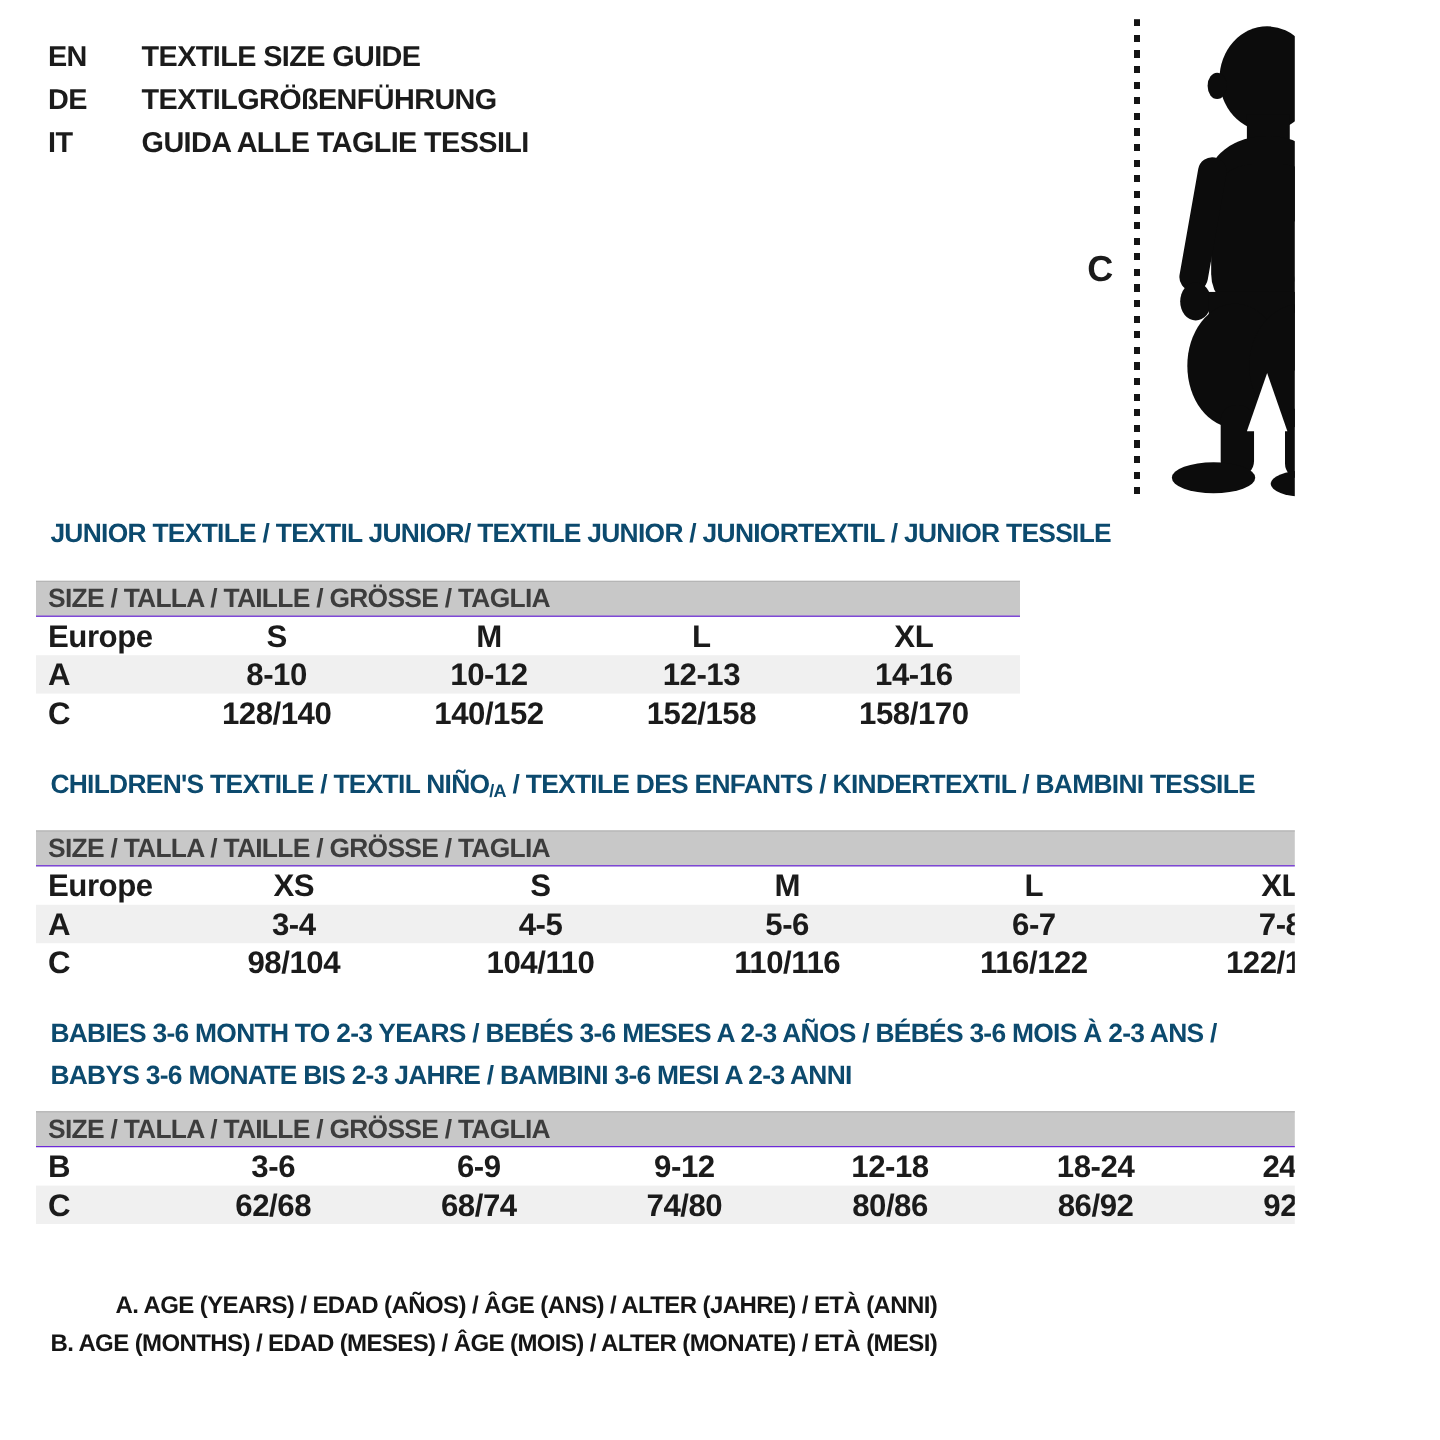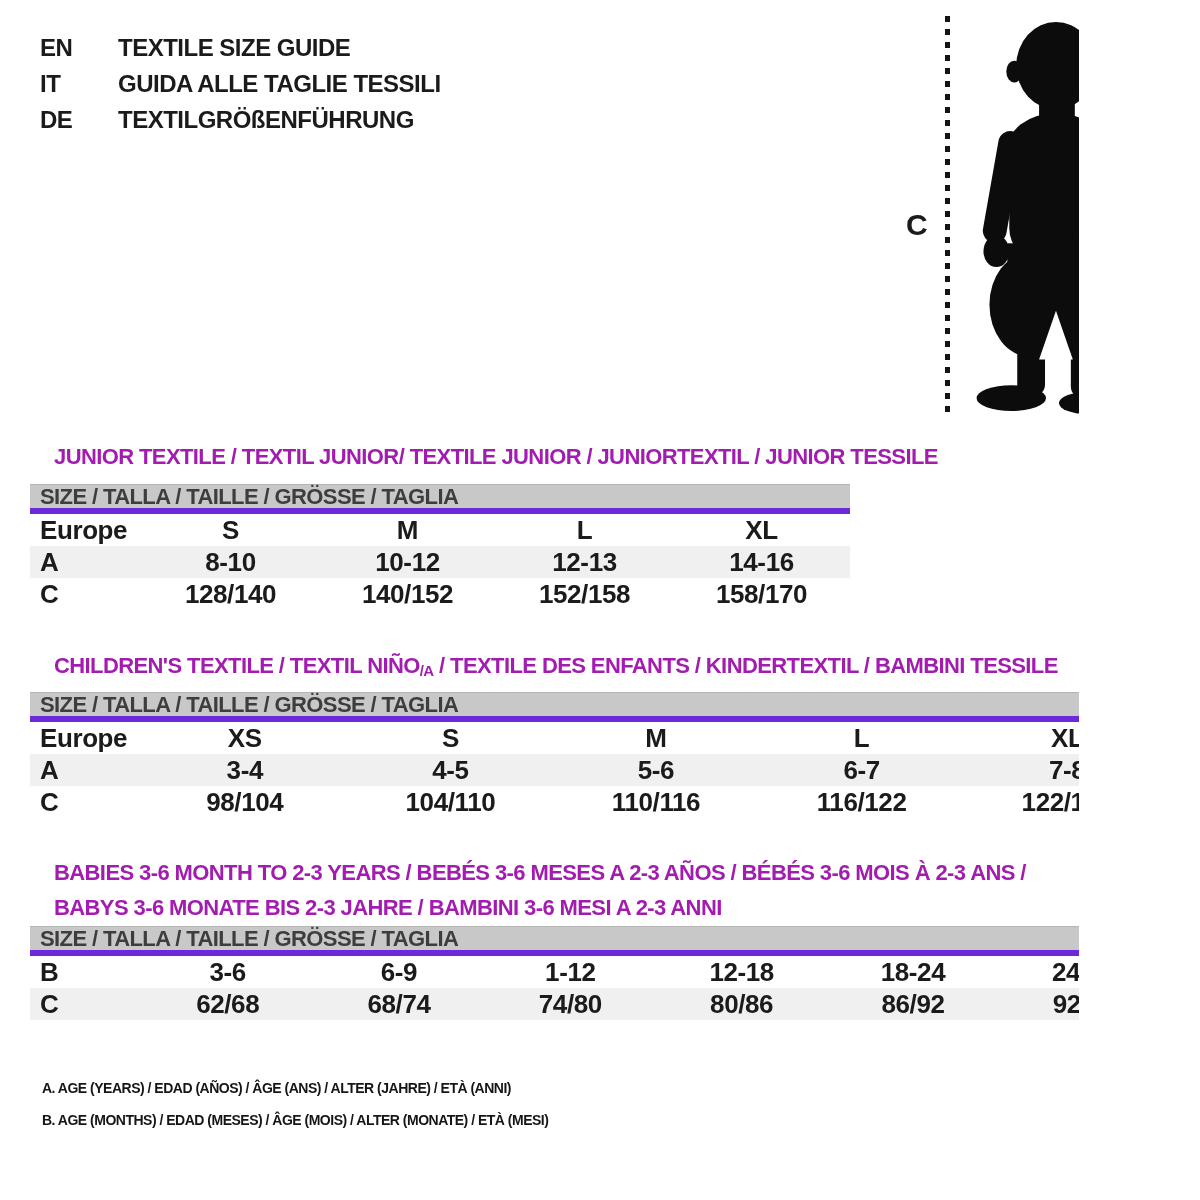--- a/index.html
+++ b/index.html
@@ -13,59 +13,59 @@
   .lang-row{display:flex;height:36px;align-items:center;font-size:24px;letter-spacing:-0.5px;}
   .lang-code{width:78px;}
   
   .measure-label{position:absolute;left:906px;top:208px;font-size:30px;}
   .dash-line{
     position:absolute;left:945px;top:16px;width:5px;height:399px;
     background:repeating-linear-gradient(to bottom,#141414 0 6px,transparent 6px 13px);
   }
   .baby-svg{position:absolute;left:958px;top:12px;width:182px;height:402px;}
   
-  .sec-title{position:absolute;left:42px;margin:12px;font-size:22px;line-height:24px;letter-spacing:-0.6px;color:#a21caf;white-space:nowrap;}
+  .sec-title{position:absolute;left:42px;margin:0;font-size:22px;line-height:24px;letter-spacing:-0.6px;color:#0c4a6e;white-space:nowrap;}
   .title-junior{top:433px;}
   .title-children{top:642px;}
   .title-babies{top:843px;line-height:35px;}
   .sub-small{font-size:15px;vertical-align:-3px;}
   
   .tbl{position:absolute;left:30px;}
   .tbl-junior{top:484px;width:820px;}
   .tbl-children{top:692px;width:1140px;}
   .tbl-babies{top:926px;width:1140px;}
   .size-bar{
     height:30px;background:var(--bar-bg,#c8c8c8);display:flex;align-items:center;
     padding-left:10px;font-size:22px;letter-spacing:-0.6px;color:var(--bar-text,#3d3d3d);
-    border-top:1px solid #b5b5b5;border-bottom:6px solid #6d28d9;box-sizing:border-box;
+    border-top:1px solid #b5b5b5;border-bottom:1px solid #6d28d9;box-sizing:border-box;
   }
   .t-row{display:flex;height:32px;align-items:center;font-size:26px;letter-spacing:-0.4px;}
   .t-row.shaded{background:var(--row-shaded,#f0f0f0);}
   .t-label{width:112px;padding-left:10px;box-sizing:border-box;flex:none;}
   .t-cell{flex:1;text-align:center;}
   
-  .footnotes{position:absolute;left:42px;top:1073px;font-size:14px;letter-spacing:-0.5px;line-height:31.5px;color:#151515;}
+  .footnotes{position:absolute;left:42px;top:1073px;font-size:20px;letter-spacing:-0.5px;line-height:31.5px;color:#151515;text-align:right;}
 </style>
 </head>
 <body>
 
 <div class="canvas">
 
   <section class="lang-block">
     <div class="lang-row">
       <span class="lang-code">EN</span>
       <span class="lang-text">TEXTILE SIZE GUIDE</span>
     </div>
     <div class="lang-row">
+      <span class="lang-code">DE</span>
+      <span class="lang-text">TEXTILGRÖßENFÜHRUNG</span>
+    </div>
+    <div class="lang-row">
       <span class="lang-code">IT</span>
       <span class="lang-text">GUIDA ALLE TAGLIE TESSILI</span>
-    </div>
-    <div class="lang-row">
-      <span class="lang-code">DE</span>
-      <span class="lang-text">TEXTILGRÖßENFÜHRUNG</span>
     </div>
   </section>
 
   <span class="measure-label">C</span>
   <div class="dash-line"></div>
   <svg class="baby-svg" viewBox="0 0 180 405" xmlns="http://www.w3.org/2000/svg">
     <g fill="#0c0c0c">
 
       <ellipse cx="97" cy="54" rx="40" ry="44"></ellipse>
       <ellipse cx="55" cy="60" rx="8" ry="11"></ellipse>
@@ -153,21 +153,21 @@
   <h2 class="sec-title title-babies">
     <span style="display:block">BABIES 3-6 MONTH TO 2-3 YEARS / BEBÉS 3-6 MESES A 2-3 AÑOS / BÉBÉS 3-6 MOIS À 2-3 ANS /</span>
     <span style="display:block">BABYS 3-6 MONATE BIS 2-3 JAHRE / BAMBINI 3-6 MESI A 2-3 ANNI</span>
   </h2>
   <div class="tbl tbl-babies">
     <div class="size-bar">SIZE / TALLA / TAILLE / GRÖSSE / TAGLIA</div>
     <div class="t-row">
       <span class="t-label">B</span>
       <span class="t-cell">3-6</span>
       <span class="t-cell">6-9</span>
-      <span class="t-cell">1-12</span>
+      <span class="t-cell">9-12</span>
       <span class="t-cell">12-18</span>
       <span class="t-cell">18-24</span>
       <span class="t-cell">24-36</span>
     </div>
     <div class="t-row shaded">
       <span class="t-label">C</span>
       <span class="t-cell">62/68</span>
       <span class="t-cell">68/74</span>
       <span class="t-cell">74/80</span>
       <span class="t-cell">80/86</span>

